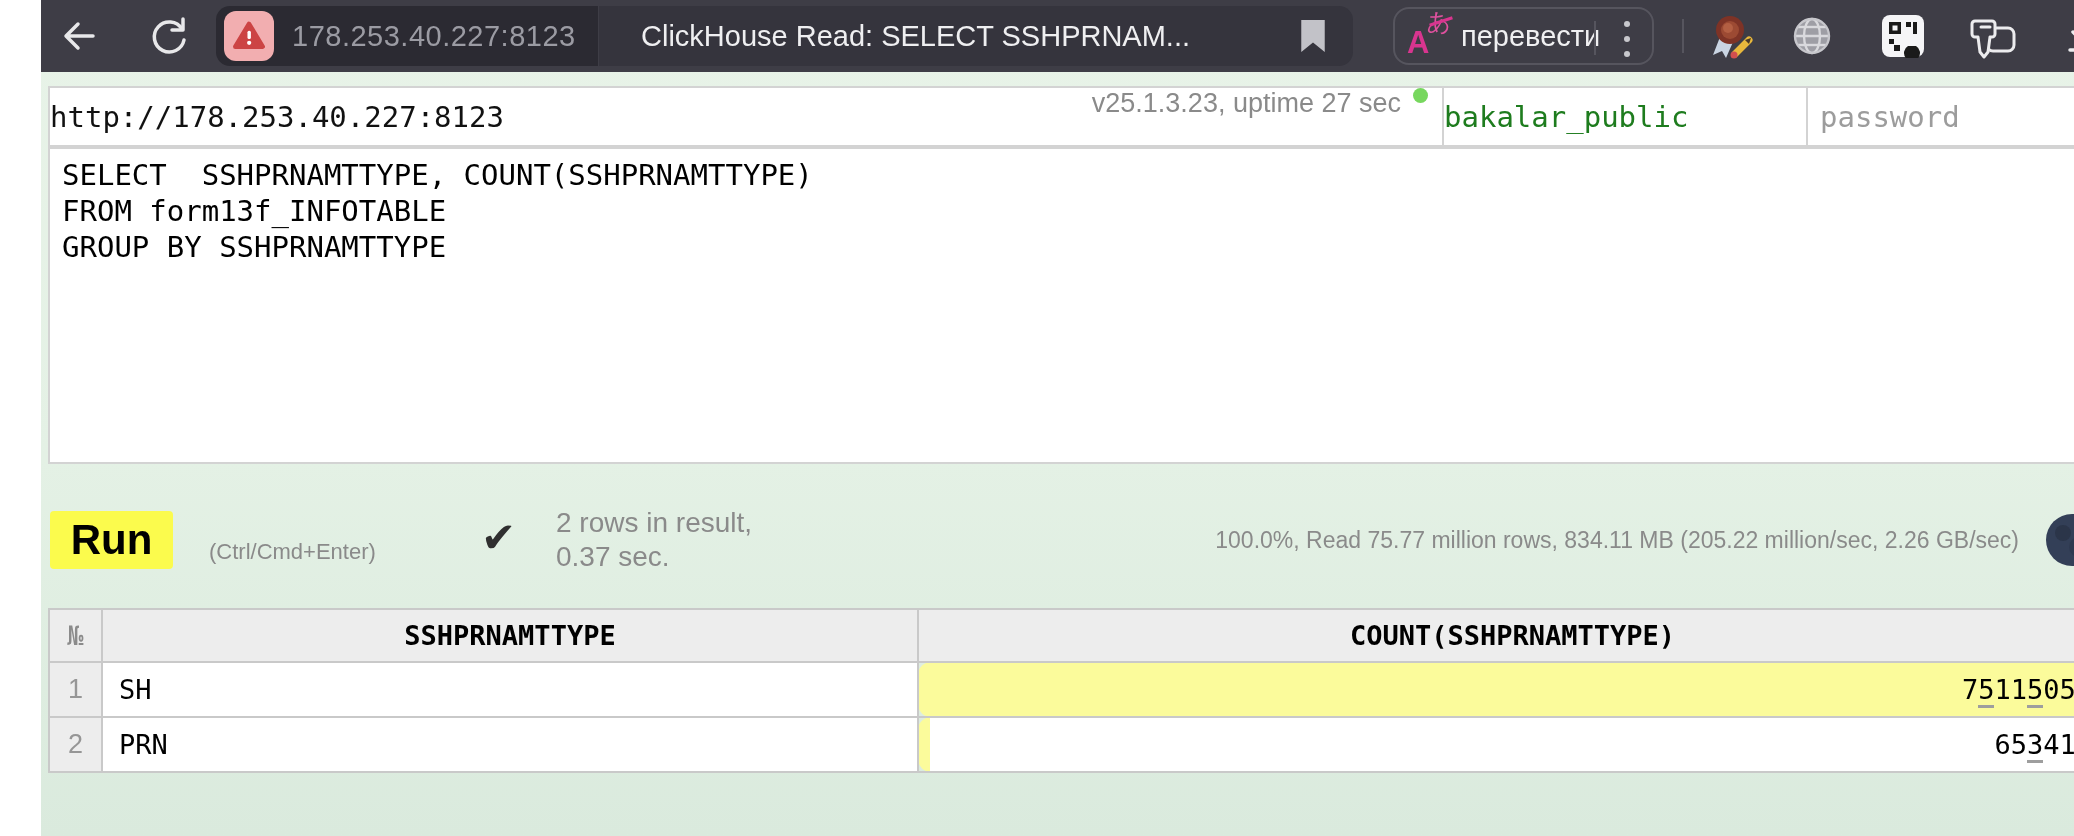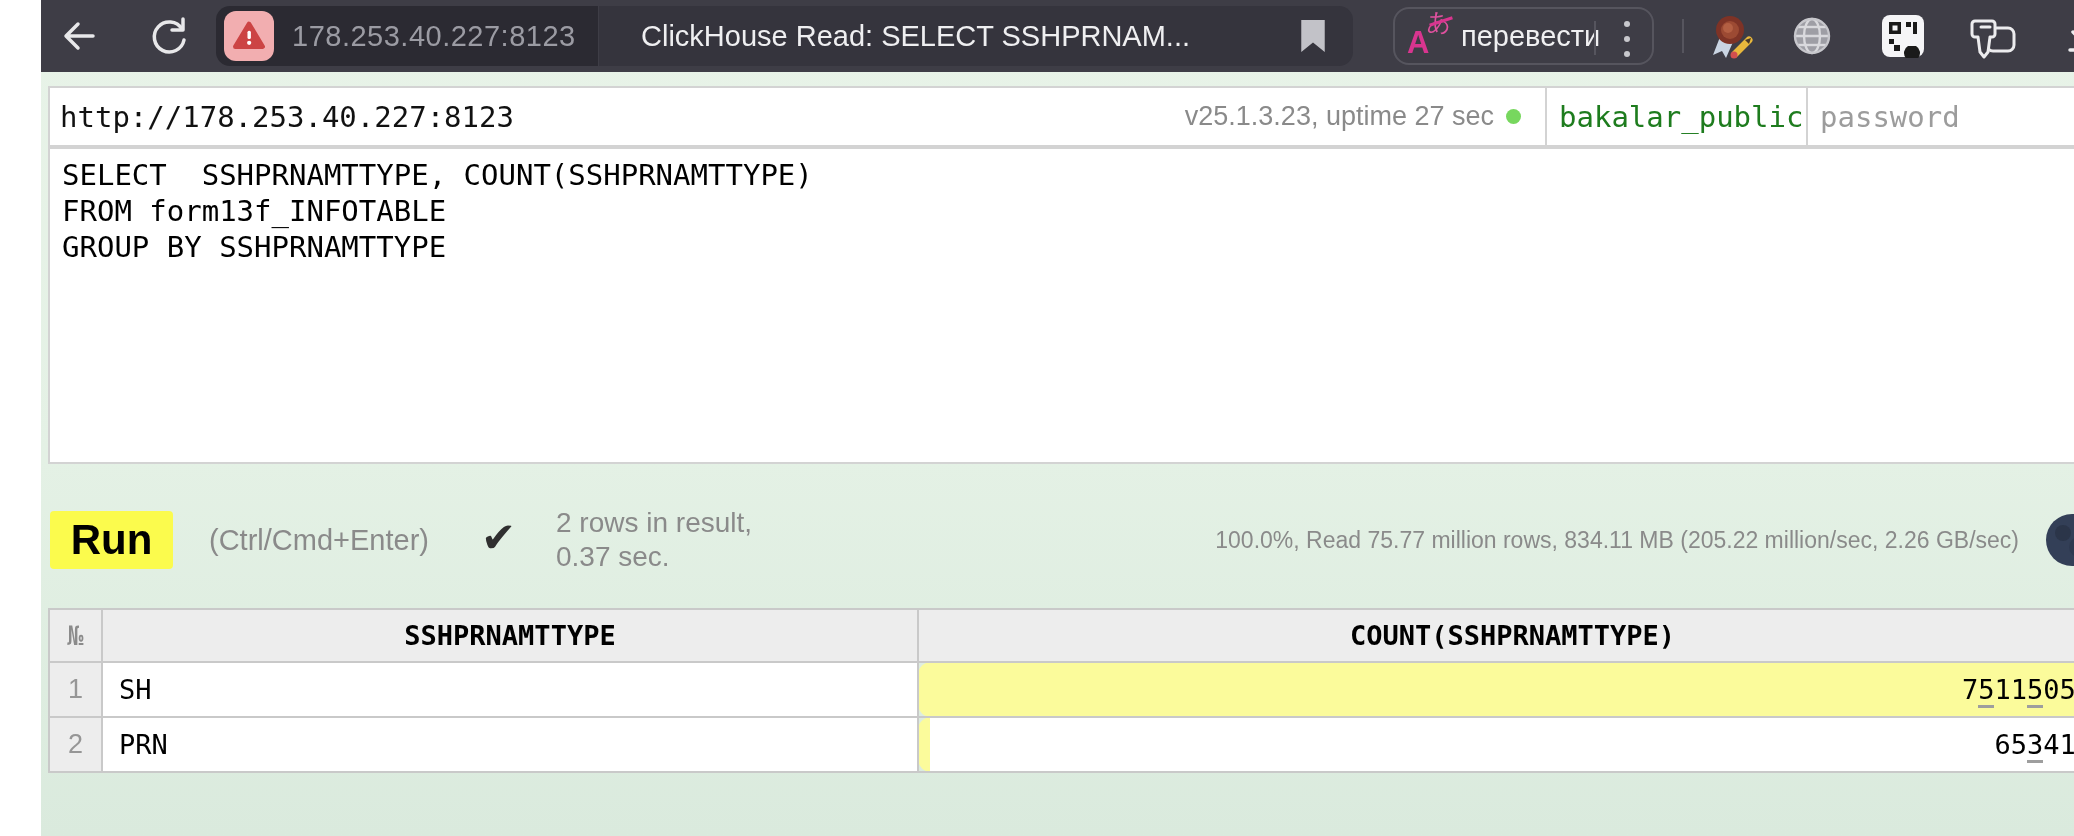--- a/index.html
+++ b/index.html
@@ -22,36 +22,36 @@
   .t-icon .h  { position:absolute; right:2px; top:-4px; color:#E0519F; font-size:24px; line-height:1; }
   .t-icon .strike { position:absolute; right:0px; top:6px; width:24px; height:3px; background:#D8358F; transform:rotate(-18deg); }
   #pill-sep { position:absolute; right:56px; top:12px; width:2px; height:34px; background:#56555E; }
   .kebab { position:absolute; right:22px; top:12px; width:6px; height:36px; }
   .kebab i { display:block; width:6px; height:6px; border-radius:50%; background:#C8C8CD; margin:0 0 9px 0; }
   #ext-sep { position:absolute; left:1641px; top:19px; width:2px; height:34px; background:#56555E; }
 
   
   #conn-row { position:absolute; left:7px; top:86px; width:2060px; height:61px; background:#fff; border:2px solid #D3D3D3; display:flex; align-items:stretch; }
   #conn-row input { border:none; outline:none; font-family:"DejaVu Sans Mono",monospace; font-size:29px; background:transparent; }
-  #url-input { flex:1; padding-left:10px; color:#111; }
-  #status-block { display:flex; align-items:center; padding-right:24px; }
+  #url-input { flex:1; color:#111; }
+  #status-block { display:flex; align-items:flex-start; padding-right:14px; }
   #status-text { color:#8A8A8A; font-size:27px; font-family:"Liberation Sans",sans-serif; margin-right:12px; }
   #status-dot { width:15px; height:15px; border-radius:50%; background:#77D75E; }
   .v-sep { width:2px; background:#D3D3D3; }
-  #user-input { width:259px; padding-left:12px; color:#1E7C1E; }
+  #user-input { width:362px; color:#1E7C1E; }
   #password-input { width:298px; padding-left:12px; color:#0c4a6e; }
   #password-input::placeholder { color:#9C9C9C; }
 
   #query-box { position:absolute; left:7px; top:147px; width:2060px; height:317px; }
   #query-input { width:100%; height:100%; border:2px solid #D3D3D3; background:#fff; resize:none; outline:none; padding:8px 12px; font-family:"DejaVu Sans Mono",monospace; font-size:29px; line-height:36px; color:#000; overflow:hidden; }
   #resize-handle { position:absolute; right:4px; bottom:4px; }
 
   #run-row { position:absolute; left:0; top:505px; width:2074px; height:70px; }
   #run-button { position:absolute; left:9px; top:6px; width:123px; height:58px; background:#FBFB4D; border:none; border-radius:4px; font-family:"Liberation Sans",sans-serif; font-weight:bold; font-size:42px; color:#000; cursor:pointer; }
-  #shortcut-hint { position:absolute; left:168px; top:0; line-height:70px; color:#8A8A8A; font-size:29px;text-align:center; }
+  #shortcut-hint { position:absolute; left:168px; top:12px; line-height:70px; color:#8A8A8A; font-size:22px;text-align:center; }
   #check-mark { position:absolute; left:440px; top:8px; color:#2F2F2F; font-size:42px; }
   #result-block { position:absolute; left:515px; top:1px; color:#8A8A8A; font-size:28px; line-height:34px; }
   #stats-text { position:absolute; right:96px; top:0; line-height:70px; color:#8A8A8A; font-size:23px; white-space:nowrap; }
   #theme-toggle { position:absolute; left:2004px; top:6px; width:120px; height:58px; }
   #moon-icon { position:absolute; left:0; top:2px; }
   #sun-icon { position:absolute; left:48px; top:4px; }
 
   #results-table { position:absolute; left:7px; top:608px; border-collapse:collapse; width:2060px; table-layout:fixed; font-family:"DejaVu Sans Mono",monospace; }
   #results-table th, #results-table td { border:2px solid #C9C9C9; }
   #results-table th { height:53px; background:#EDEDED; font-size:27px; font-weight:bold; color:#000; text-align:center; }

